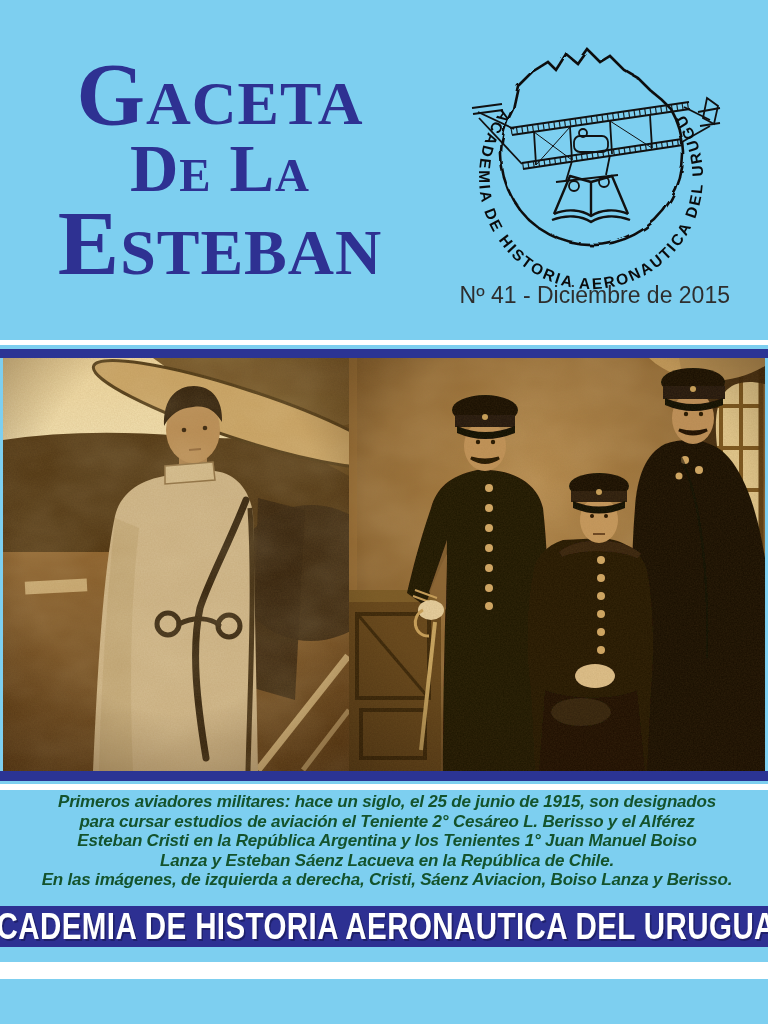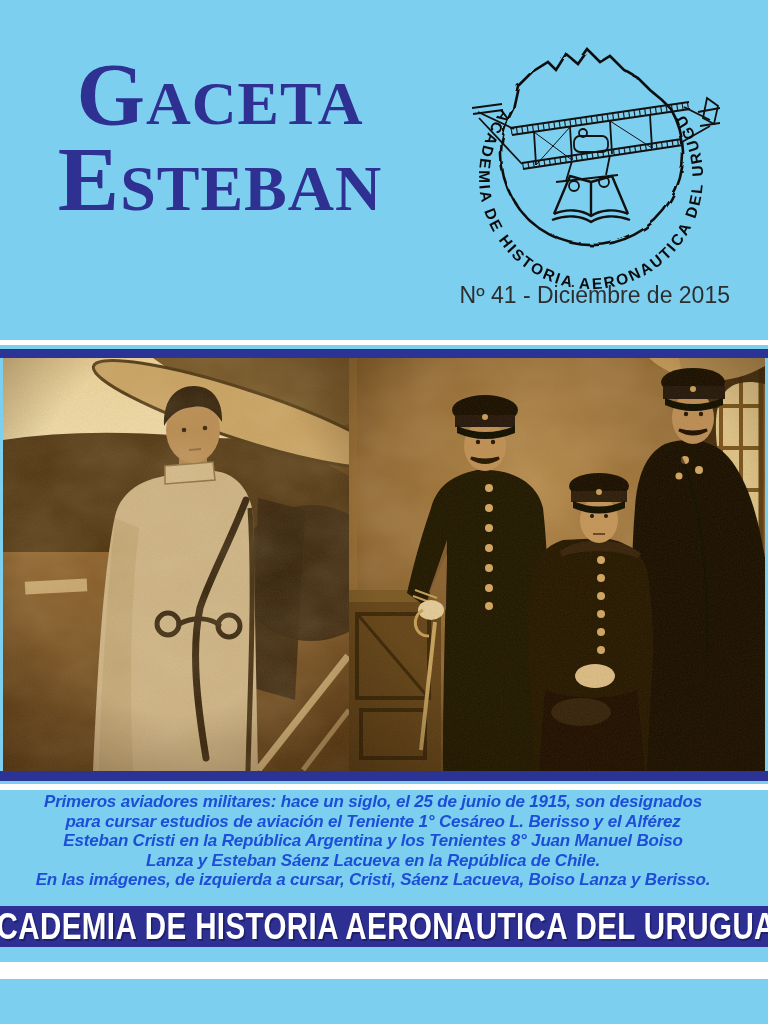--- a/index.html
+++ b/index.html
@@ -19,36 +19,37 @@
   
   .stripe-white-1{left:0;top:340px;width:768px;height:5px;background:#ffffff;}
   .bar-navy-1{left:0;top:349px;width:768px;height:9px;background:#2b3494;}
   .bar-navy-2{left:0;top:771px;width:768px;height:10px;background:#2b3494;}
   .stripe-white-2{left:0;top:784px;width:768px;height:6px;background:#ffffff;}
   .stripe-white-3{left:0;top:962px;width:768px;height:17px;background:#ffffff;}
 
   .photos{left:3px;top:358px;width:762px;height:413px;display:flex;}
   .photos svg{display:block;}
 
-  .caption{left:8px;top:792px;width:730px;text-align:center;color:#1d4ed8;
+  .caption{left:22px;top:792px;width:730px;text-align:center;color:#14532d;
     font-size:17px;line-height:19.6px;font-weight:bold;font-style:italic;letter-spacing:-0.2px;}
 
   .banner{left:0;top:906px;width:768px;height:41px;background:#2d3092;display:flex;
     align-items:center;justify-content:center;}
   .banner span{color:#ffffff;font-size:36px;font-weight:bold;white-space:nowrap;
     transform:scaleX(0.82);letter-spacing:0.5px;text-shadow:2px 2px 0 rgba(10,10,50,0.4);}
   .logo-svg text{font-family:"Liberation Sans",sans-serif;}
 </style>
 </head>
 <body>
 
 <div class="page">
 
   <div class="abs title-block">
     <div class="title-l1">Gaceta</div>
+    <div class="title-l2">De La</div>
     <div class="title-l3">Esteban</div>
   </div>
 
   <div class="abs" style="left:452px;top:28px;width:274px;height:262px;">
     <svg class="logo-svg" width="274" height="262" viewBox="0 0 274 262">
       <defs>
         <filter id="wiggle" x="-20%" y="-20%" width="140%" height="140%">
           <feTurbulence type="fractalNoise" baseFrequency="0.055" numOctaves="2" seed="8" result="t"></feTurbulence>
           <feDisplacementMap in="SourceGraphic" in2="t" scale="5"></feDisplacementMap>
         </filter>
@@ -288,24 +289,24 @@
       <rect width="416" height="413" fill="url(#rvig)"></rect>
       <rect width="416" height="413" filter="url(#rgrain)"></rect>
     </svg>
   </div>
 
   <div class="abs bar-navy-2"></div>
   <div class="abs stripe-white-2"></div>
 
   <div class="abs caption">
     <div>Primeros aviadores militares: hace un siglo, el 25 de junio de 1915, son designados</div>
-    <div>para cursar estudios de aviación el Teniente 1° Cesáreo L. Berisso y el Alférez</div>
-    <div>Esteban Cristi en la República Argentina y los Tenientes 8° Juan Manuel Boiso</div>
+    <div>para cursar estudios de aviación el Teniente 2° Cesáreo L. Berisso y el Alférez</div>
+    <div>Esteban Cristi en la República Argentina y los Tenientes 1° Juan Manuel Boiso</div>
     <div>Lanza y Esteban Sáenz Lacueva en la República de Chile.</div>
-    <div>En las imágenes, de izquierda a cursar, Cristi, Sáenz Lacueva, Boiso Lanza y Berisso.</div>
+    <div>En las imágenes, de izquierda a derecha, Cristi, Sáenz Aviacion, Boiso Lanza y Berisso.</div>
   </div>
 
   <div class="abs banner">
     <span>ACADEMIA DE HISTORIA AERONAUTICA DEL URUGUAY</span>
   </div>
 
   <div class="abs stripe-white-3"></div>
 
 </div>
 

